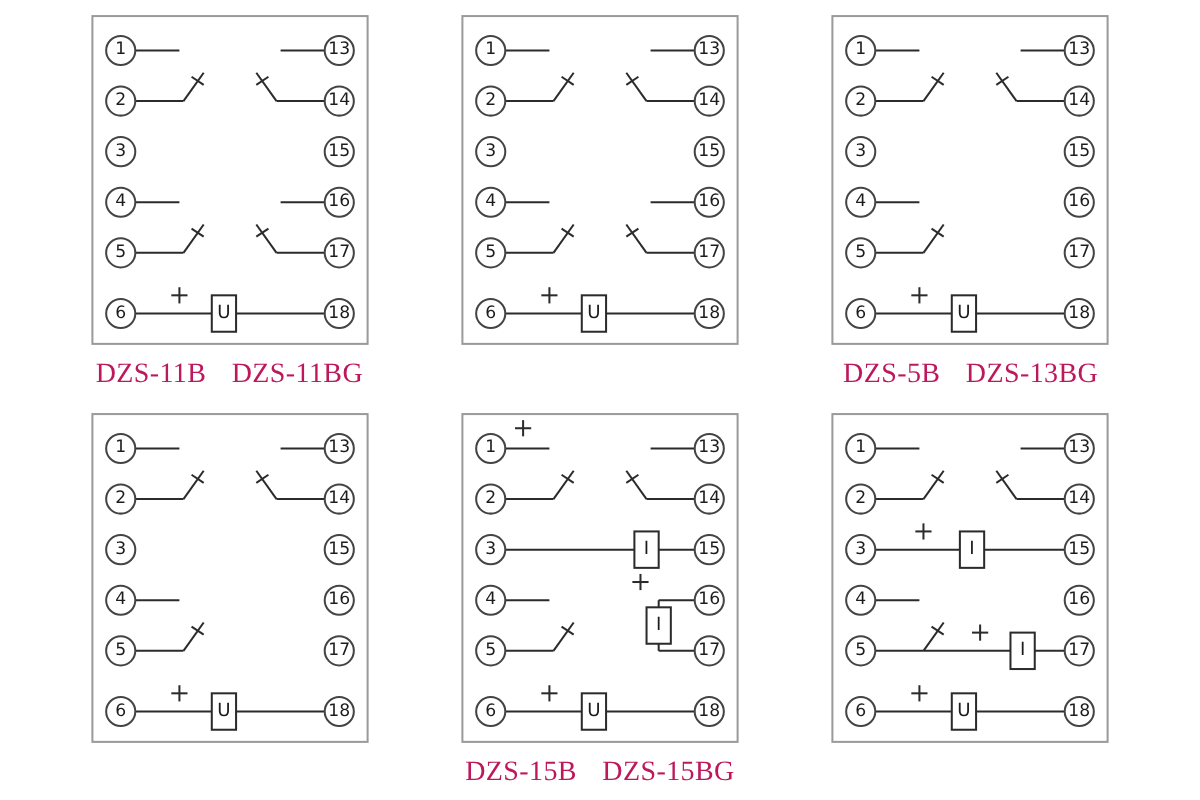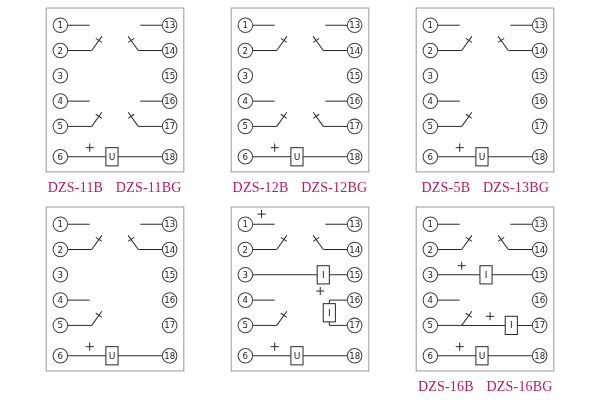--- a/index.html
+++ b/index.html
@@ -116,24 +116,20 @@
         <text x="129" y="45" text-anchor="middle" dominant-baseline="central" font-size="8.5" font-family="DejaVu Sans, sans-serif" fill="#1c1c1c">14</text>
         <circle cx="129" cy="70" r="7.2" fill="#ffffff" stroke="#444" stroke-width="1"></circle>
         <text x="129" y="70" text-anchor="middle" dominant-baseline="central" font-size="8.5" font-family="DejaVu Sans, sans-serif" fill="#1c1c1c">15</text>
         <circle cx="129" cy="95" r="7.2" fill="#ffffff" stroke="#444" stroke-width="1"></circle>
         <text x="129" y="95" text-anchor="middle" dominant-baseline="central" font-size="8.5" font-family="DejaVu Sans, sans-serif" fill="#1c1c1c">16</text>
         <circle cx="129" cy="120" r="7.2" fill="#ffffff" stroke="#444" stroke-width="1"></circle>
         <text x="129" y="120" text-anchor="middle" dominant-baseline="central" font-size="8.5" font-family="DejaVu Sans, sans-serif" fill="#1c1c1c">17</text>
         <circle cx="129" cy="150" r="7.2" fill="#ffffff" stroke="#444" stroke-width="1"></circle>
         <text x="129" y="150" text-anchor="middle" dominant-baseline="central" font-size="8.5" font-family="DejaVu Sans, sans-serif" fill="#1c1c1c">18</text>
       </svg>
-    <div class="label">
-      <span>DZS-12B</span>
-      <span>DZS-12BG</span>
-    </div>
   </div>
 
   <div class="panel">
     <svg width="154" height="172" viewBox="0 0 150 170">
         <rect x="7" y="3" width="136" height="162" fill="none" stroke="#9a9a9a" stroke-width="1"></rect>
         <line x1="28.5" y1="20" x2="50" y2="20" stroke="#2b2b2b" stroke-width="1"></line>
         <line x1="28.5" y1="45" x2="52" y2="45" stroke="#2b2b2b" stroke-width="1"></line>
         <line x1="52" y1="45" x2="62" y2="31" stroke="#2b2b2b" stroke-width="1"></line>
         <line x1="56" y1="33" x2="62" y2="37" stroke="#2b2b2b" stroke-width="1"></line>
         <line x1="121.5" y1="20" x2="100" y2="20" stroke="#2b2b2b" stroke-width="1"></line>
@@ -277,20 +273,24 @@
         <text x="129" y="45" text-anchor="middle" dominant-baseline="central" font-size="8.5" font-family="DejaVu Sans, sans-serif" fill="#1c1c1c">14</text>
         <circle cx="129" cy="70" r="7.2" fill="#ffffff" stroke="#444" stroke-width="1"></circle>
         <text x="129" y="70" text-anchor="middle" dominant-baseline="central" font-size="8.5" font-family="DejaVu Sans, sans-serif" fill="#1c1c1c">15</text>
         <circle cx="129" cy="95" r="7.2" fill="#ffffff" stroke="#444" stroke-width="1"></circle>
         <text x="129" y="95" text-anchor="middle" dominant-baseline="central" font-size="8.5" font-family="DejaVu Sans, sans-serif" fill="#1c1c1c">16</text>
         <circle cx="129" cy="120" r="7.2" fill="#ffffff" stroke="#444" stroke-width="1"></circle>
         <text x="129" y="120" text-anchor="middle" dominant-baseline="central" font-size="8.5" font-family="DejaVu Sans, sans-serif" fill="#1c1c1c">17</text>
         <circle cx="129" cy="150" r="7.2" fill="#ffffff" stroke="#444" stroke-width="1"></circle>
         <text x="129" y="150" text-anchor="middle" dominant-baseline="central" font-size="8.5" font-family="DejaVu Sans, sans-serif" fill="#1c1c1c">18</text>
       </svg>
+    <div class="label">
+      <span>DZS-15B</span>
+      <span>DZS-15BG</span>
+    </div>
   </div>
 
   <div class="panel">
     <svg width="154" height="172" viewBox="0 0 150 170">
         <rect x="7" y="3" width="136" height="162" fill="none" stroke="#9a9a9a" stroke-width="1"></rect>
         <line x1="28.5" y1="20" x2="50" y2="20" stroke="#2b2b2b" stroke-width="1"></line>
         <line x1="28.5" y1="45" x2="52" y2="45" stroke="#2b2b2b" stroke-width="1"></line>
         <line x1="52" y1="45" x2="62" y2="31" stroke="#2b2b2b" stroke-width="1"></line>
         <line x1="56" y1="33" x2="62" y2="37" stroke="#2b2b2b" stroke-width="1"></line>
         <line x1="121.5" y1="20" x2="100" y2="20" stroke="#2b2b2b" stroke-width="1"></line>
@@ -334,19 +334,15 @@
         <text x="129" y="45" text-anchor="middle" dominant-baseline="central" font-size="8.5" font-family="DejaVu Sans, sans-serif" fill="#1c1c1c">14</text>
         <circle cx="129" cy="70" r="7.2" fill="#ffffff" stroke="#444" stroke-width="1"></circle>
         <text x="129" y="70" text-anchor="middle" dominant-baseline="central" font-size="8.5" font-family="DejaVu Sans, sans-serif" fill="#1c1c1c">15</text>
         <circle cx="129" cy="95" r="7.2" fill="#ffffff" stroke="#444" stroke-width="1"></circle>
         <text x="129" y="95" text-anchor="middle" dominant-baseline="central" font-size="8.5" font-family="DejaVu Sans, sans-serif" fill="#1c1c1c">16</text>
         <circle cx="129" cy="120" r="7.2" fill="#ffffff" stroke="#444" stroke-width="1"></circle>
         <text x="129" y="120" text-anchor="middle" dominant-baseline="central" font-size="8.5" font-family="DejaVu Sans, sans-serif" fill="#1c1c1c">17</text>
         <circle cx="129" cy="150" r="7.2" fill="#ffffff" stroke="#444" stroke-width="1"></circle>
         <text x="129" y="150" text-anchor="middle" dominant-baseline="central" font-size="8.5" font-family="DejaVu Sans, sans-serif" fill="#1c1c1c">18</text>
       </svg>
-    <div class="label">
-      <span>DZS-16B</span>
-      <span>DZS-16BG</span>
-    </div>
   </div>
 
 </div>
 
 </body></html>

